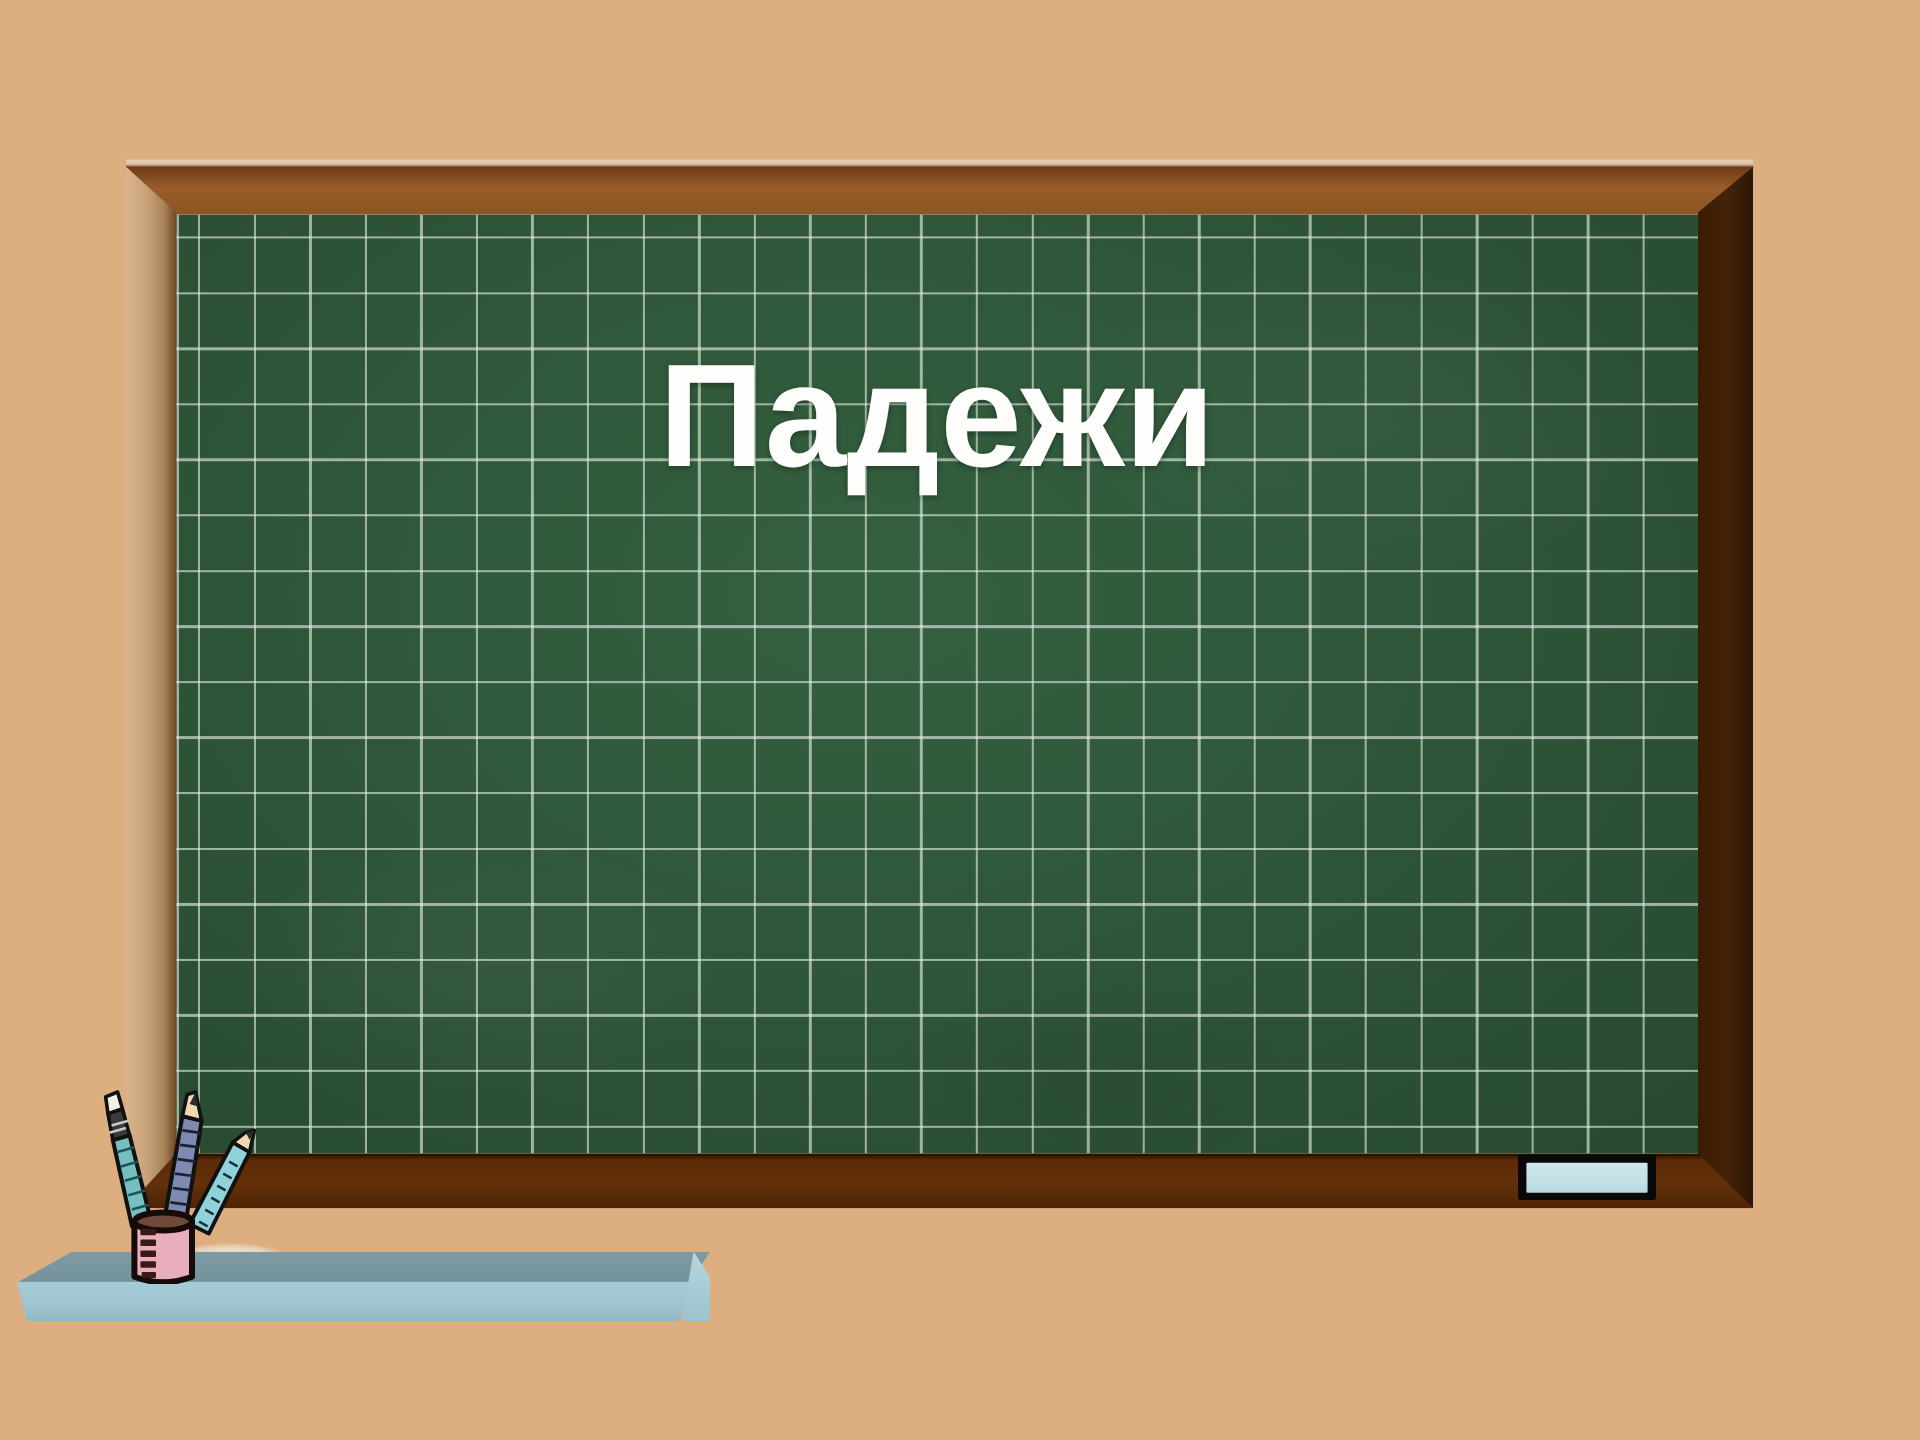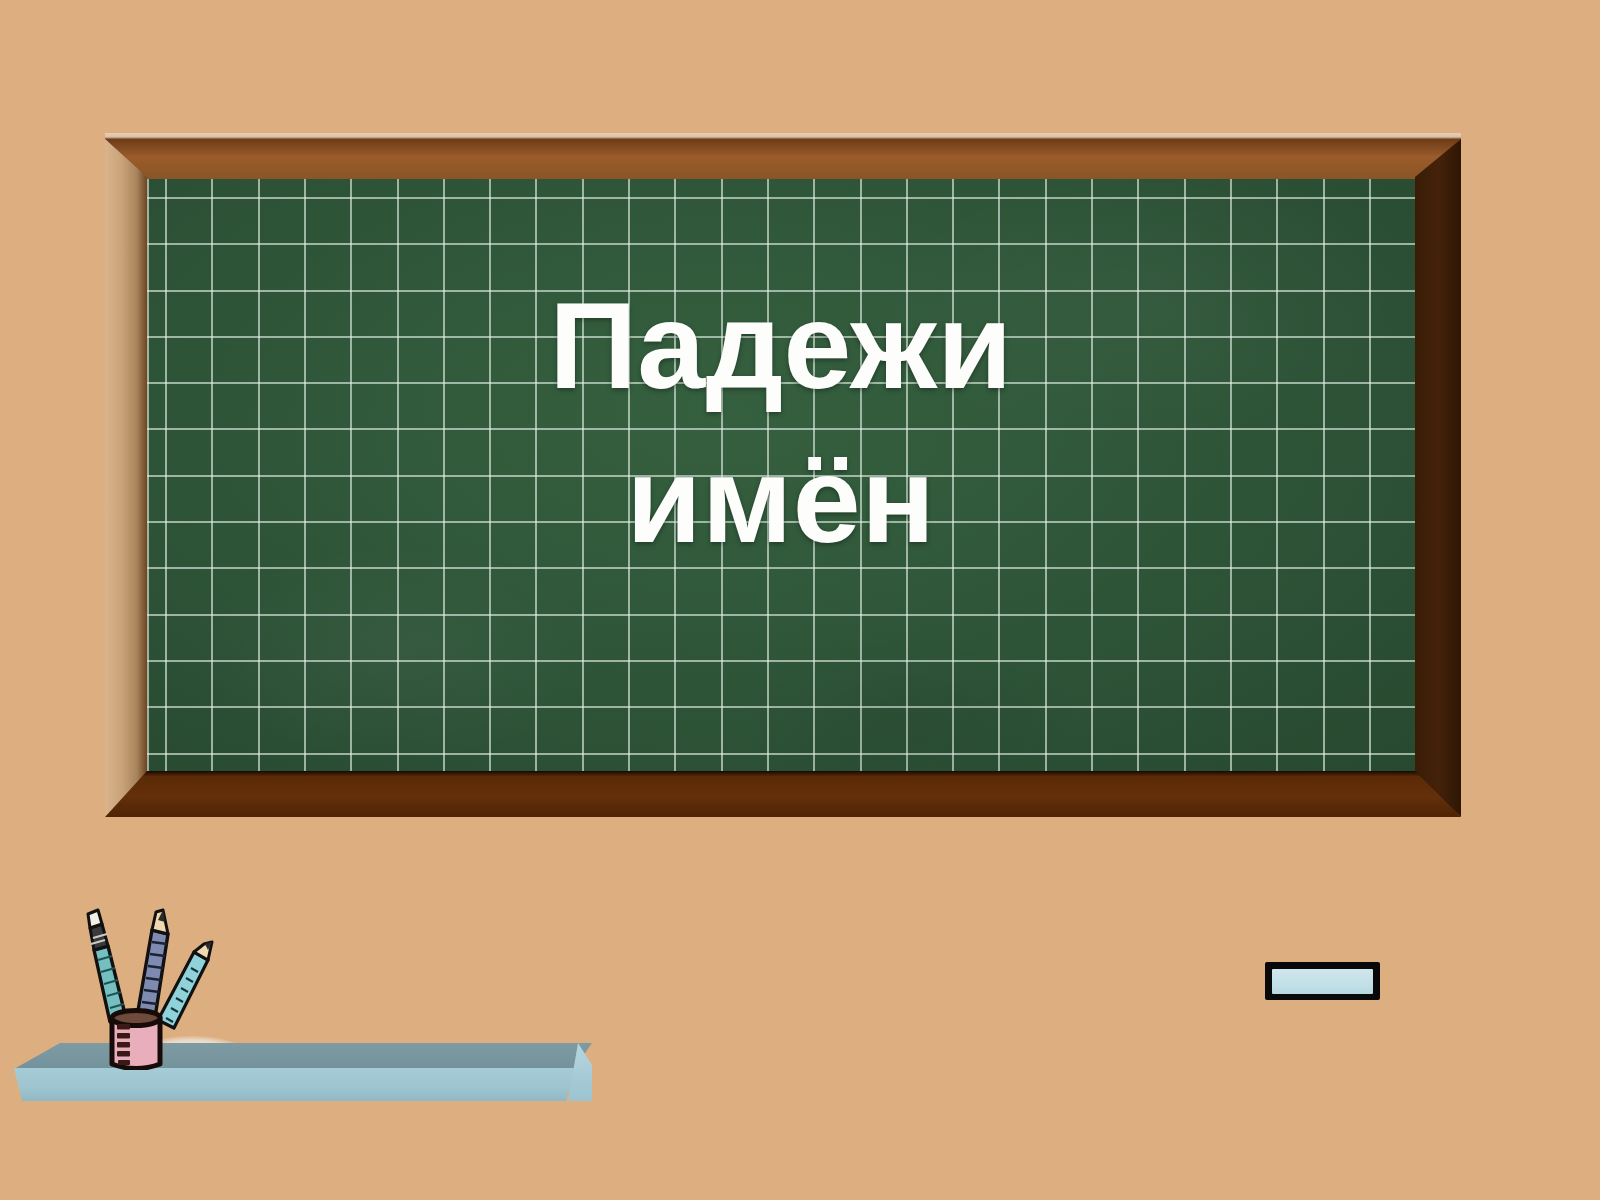--- a/index.html
+++ b/index.html
@@ -12,21 +12,21 @@
 
   
   #wall{
     position:absolute;left:0;top:0;width:1600px;height:1200px;
     background:#ddaf80;
   }
 
   
   #board-wrap{
     position:absolute;
-    left:105px;top:133px;width:1356px;height:684px;
+    left:105px;top:133px;width:1356px;height:874px;
   }
 
   
   .frame-highlight{
     position:absolute;left:0;top:0;width:100%;height:7px;
     background:linear-gradient(to bottom,#e8cfb4 0%,#dcc2a6 55%,#4a1e06 100%);
   }
 
   
   .frame-top{
@@ -139,21 +139,20 @@
   <div class="frame-highlight"></div>
   <div class="frame-top"></div>
   <div class="frame-left"></div>
   <div class="frame-right"></div>
   <div class="frame-bottom"></div>
 
   <div id="chalk-surface">
 
     <div id="title-block">
       <span class="title-line tl-1">Падежи</span>
-      <span class="title-line tl-2">имён</span>
     </div>
 
   </div>
 </div>
 
 <div id="eraser">
   <div class="felt"></div>
 </div>
 
 <div id="shelf">

